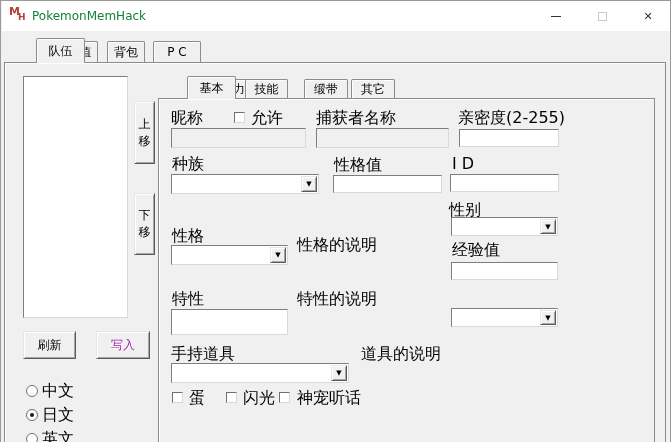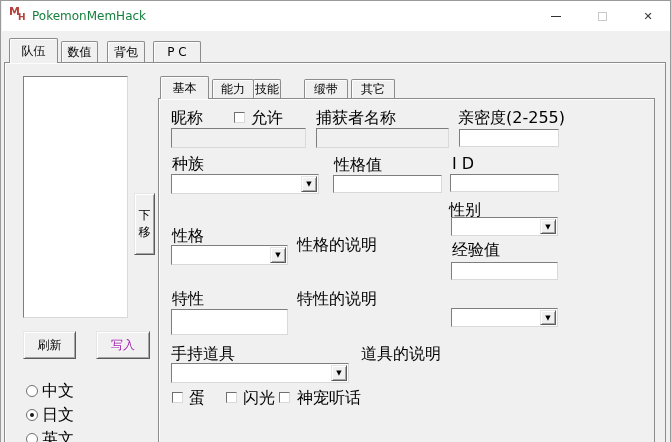--- a/index.html
+++ b/index.html
@@ -18,21 +18,21 @@
   .cap-btn { position:absolute; top:0; width:46px; height:30px; display:flex; align-items:center; justify-content:center; }
   .min-glyph { width:10px; height:1px; background:#333; }
   .max-glyph { width:9px; height:9px; border:1px solid #c9c9c9; }
   .close-glyph { font-size:11px; color:#333; line-height:1; }
   
   .tab {
     position:absolute; background:#f0f0f0; border:1px solid #8c8c8c; border-bottom:none;
     border-radius:2px 2px 0 0; box-shadow:inset 1px 1px 0 #fdfdfd;
     display:flex; align-items:center; justify-content:center; font-size:12px;
   }
-  .tab.selected { z-index:6; }
+  .tab.selected { z-index:6;margin-left:27px; }
   .page-border {
     position:absolute; border:1px solid #8c8c8c; border-bottom:none;
     box-shadow:inset 1px 1px 0 #fdfdfd; background:transparent; pointer-events:none; z-index:1;
   }
   .sunken {
     background:#fff; border:1px solid;
     border-color:#7e7e7e #d9d9d9 #d9d9d9 #7e7e7e;
   }
   input.sunken { position:absolute; font-family:"DejaVu Sans",sans-serif; font-size:12px; padding:0 3px; outline:none; }
   input.grayed { background:#f0f0f0; }
@@ -81,40 +81,43 @@
   </div>
 
   <div class="tab selected" style="left:8px;top:37px;width:49px;height:25px">队伍</div>
   <div class="tab" style="left:60px;top:40px;width:37px;height:21px">数值</div>
   <div class="tab" style="left:106px;top:40px;width:38px;height:21px">背包</div>
   <div class="tab" style="left:152px;top:40px;width:48px;height:21px">P C</div>
 
   <div class="page-border" style="left:3px;top:61px;width:662px;height:381px"></div>
 
   <div class="sunken" style="position:absolute;left:22px;top:75px;width:105px;height:242px;z-index:2"></div>
+  <div class="btn3d vertical" style="left:133px;top:100px;width:21px;height:63px;z-index:2">
+    <span>上移</span>
+  </div>
   <div class="btn3d" style="left:22px;top:330px;width:53px;height:28px;z-index:2">刷新</div>
   <div class="btn3d vertical" style="left:133px;top:192px;width:21px;height:62px;z-index:2">
     <span>下移</span>
   </div>
   <div class="btn3d disabled" style="left:95px;top:330px;width:54px;height:28px;z-index:2">写入</div>
 
   <div class="radio" style="left:25px;top:384px;z-index:2"></div>
   <span class="lbl" style="left:41px;top:383px;z-index:2">中文</span>
 
   <div class="radio checked" style="left:25px;top:408px;z-index:2">
       <div class="dot"></div>
     </div>
   <span class="lbl" style="left:41px;top:407px;z-index:2">日文</span>
 
   <div class="radio" style="left:25px;top:432px;z-index:2"></div>
   <span class="lbl" style="left:41px;top:431px;z-index:2">英文</span>
 
   <div class="tab selected" style="left:159px;top:75px;width:49px;height:23px">基本</div>
   <div class="tab" style="left:211px;top:78px;width:42px;height:19px">能力</div>
-  <div class="tab" style="left:252px;top:78px;width:28px;height:19px">技能</div>
+  <div class="tab" style="left:244px;top:78px;width:43px;height:19px">技能</div>
   <div class="tab" style="left:303px;top:78px;width:44px;height:19px">缎带</div>
   <div class="tab" style="left:350px;top:78px;width:44px;height:19px">其它</div>
 
   <div class="page-border" style="left:157px;top:97px;width:497px;height:345px;z-index:2"></div>
 
   <span class="lbl" style="left:170px;top:110px;z-index:3">昵称</span>
   <div class="checkbox" style="left:233px;top:111px;z-index:3"></div>
   <span class="lbl" style="left:250px;top:110px;z-index:3">允许</span>
   <span class="lbl" style="left:315px;top:110px;z-index:3">捕获者名称</span>
   <span class="lbl" style="left:457px;top:110px;z-index:3">亲密度(2-255)</span>

